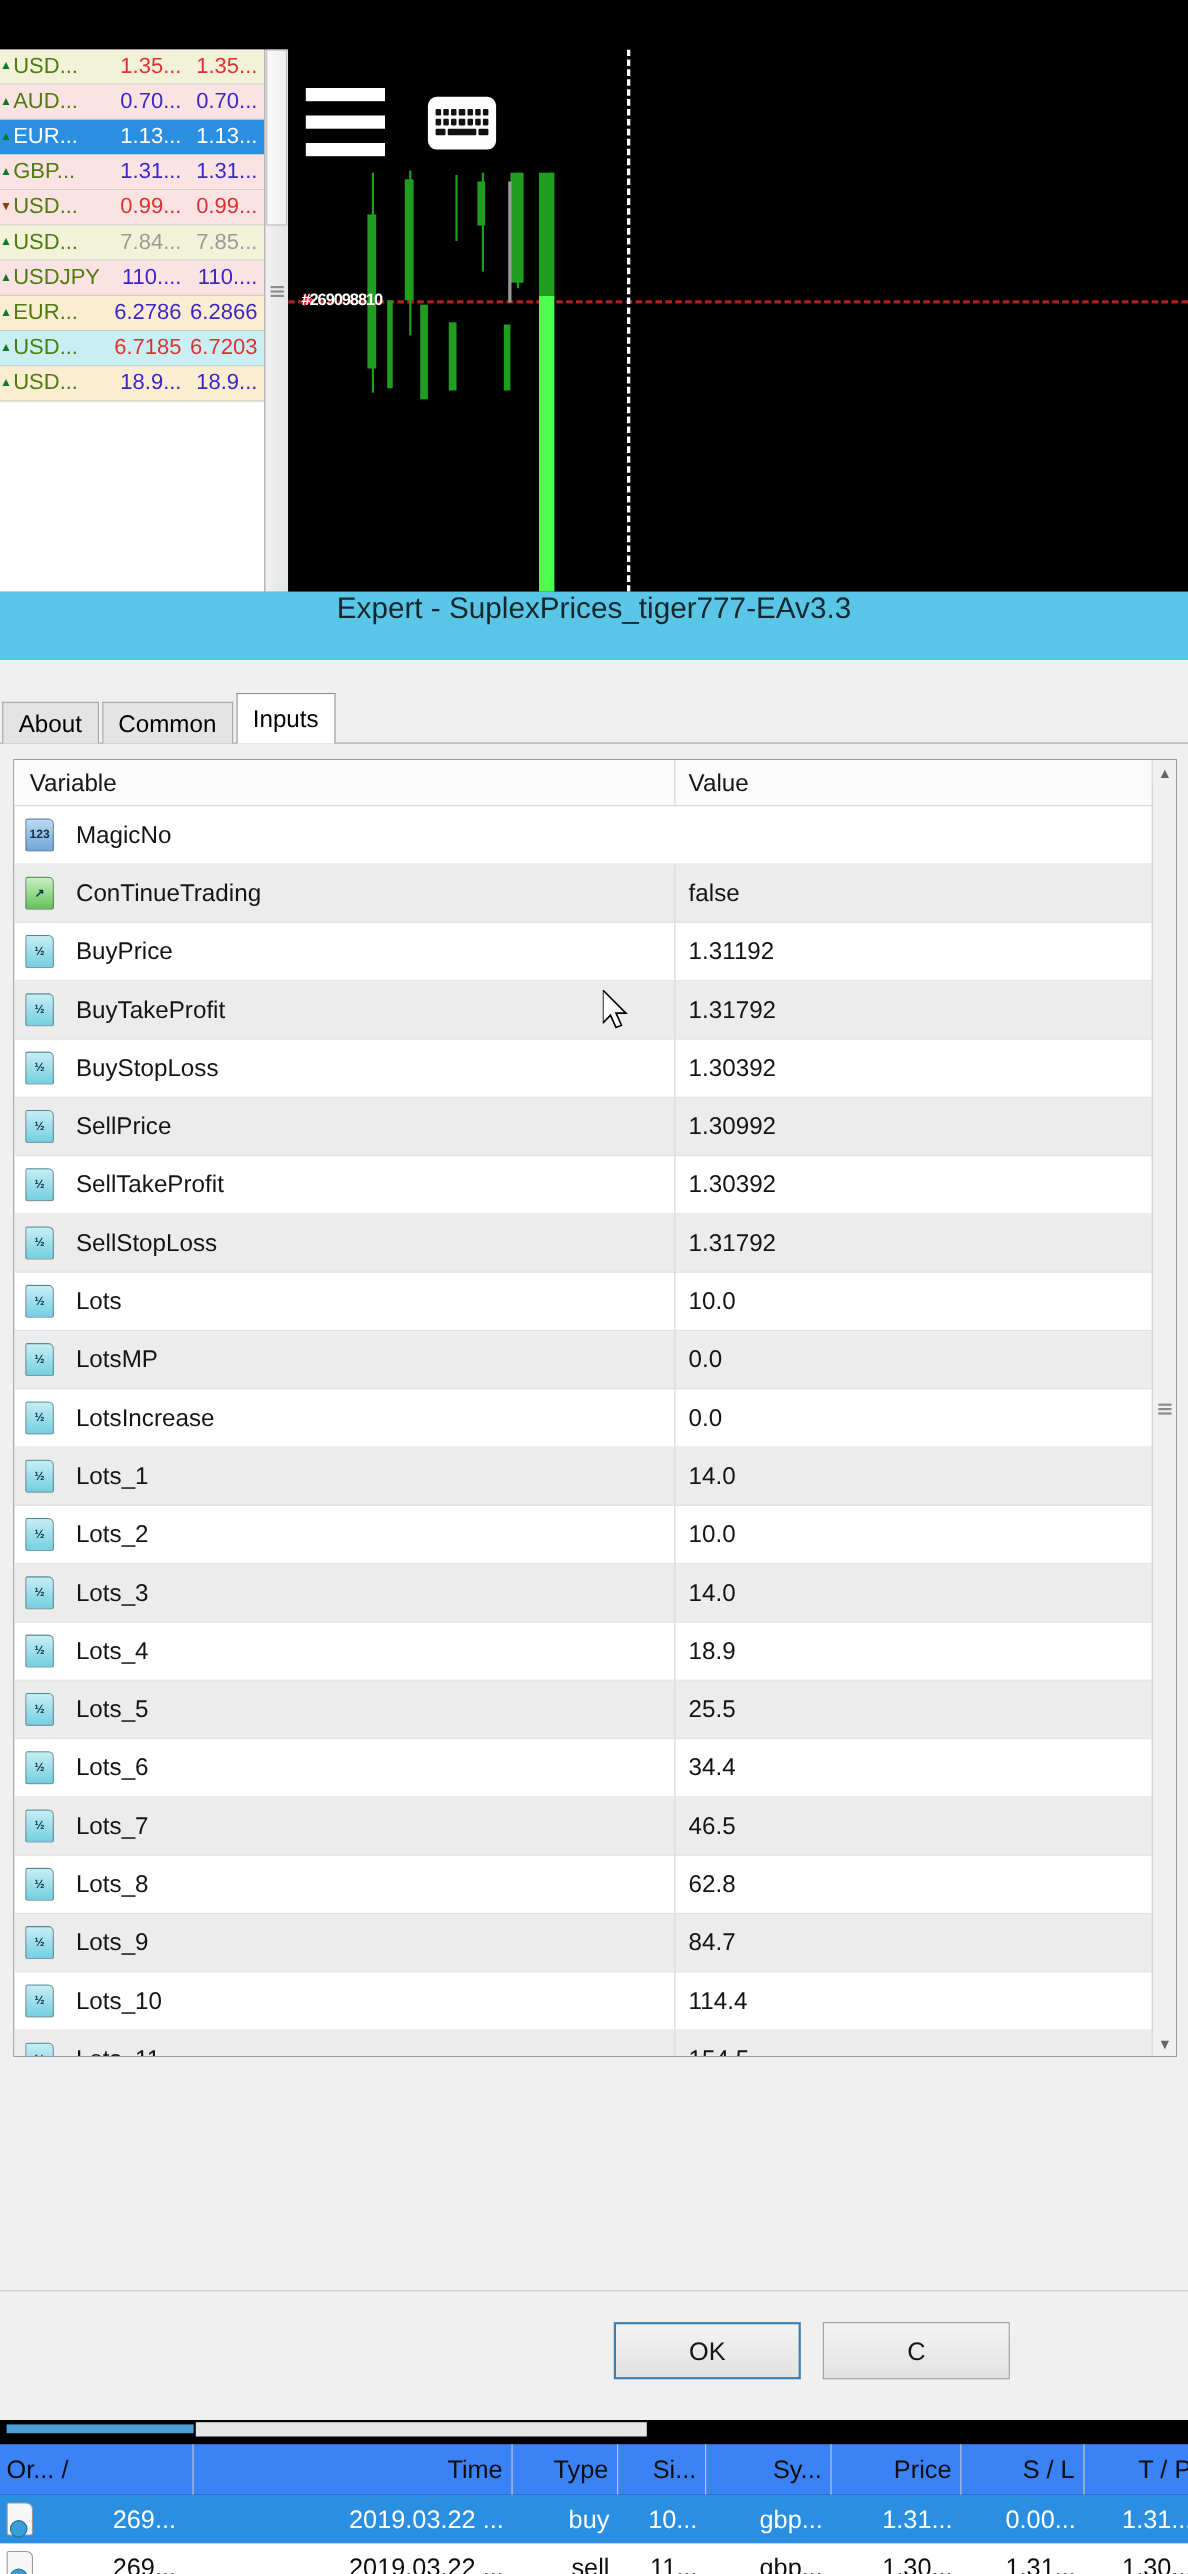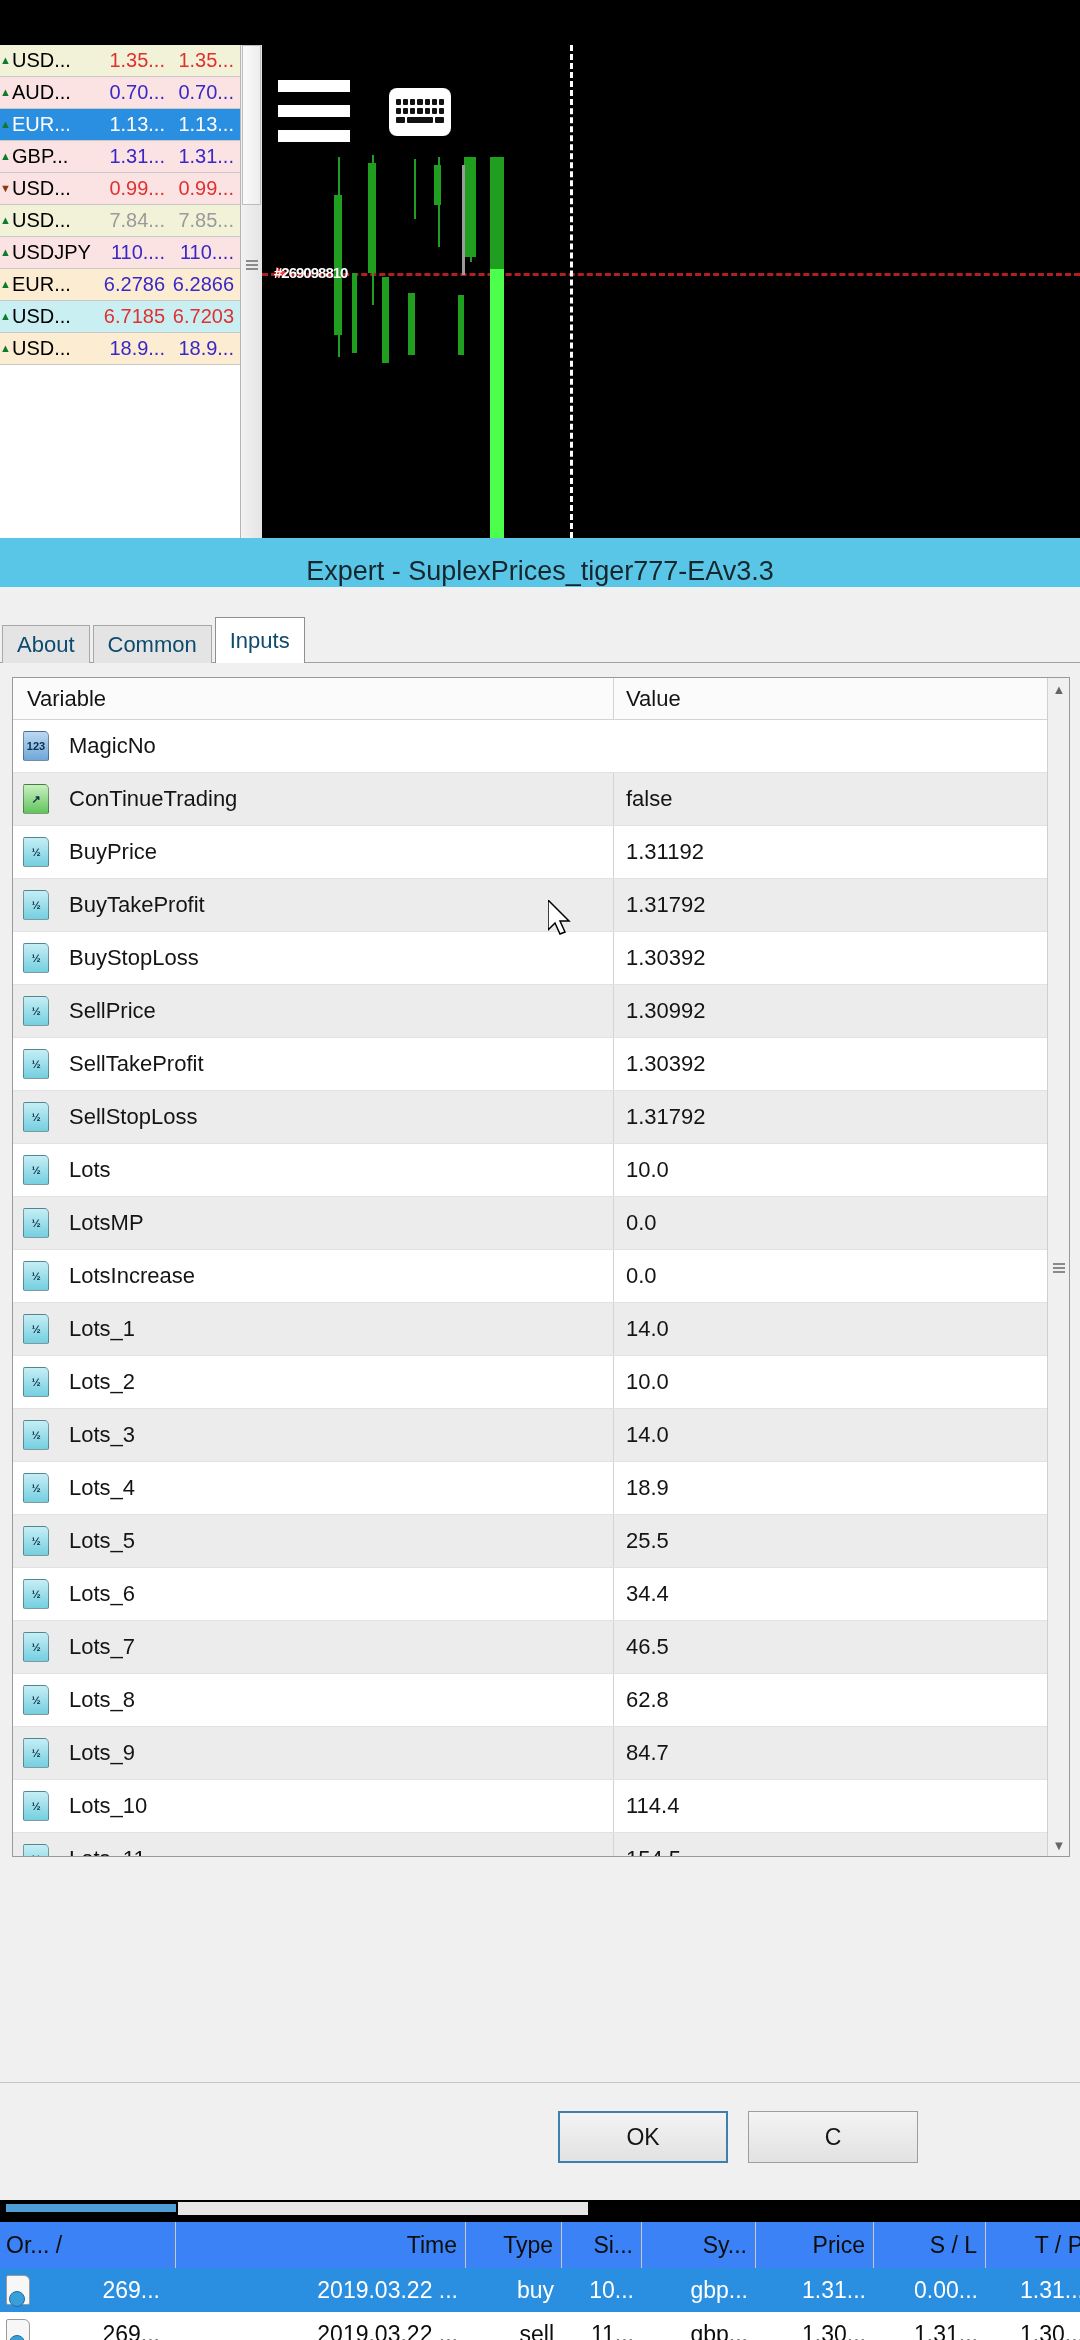--- a/index.html
+++ b/index.html
@@ -11,21 +11,21 @@
   }
   #root { position: relative; width: 1080px; height: 2340px; background: #000; }
 
   
   .top-strip { position: absolute; left: 0; top: 0; width: 1080px; height: 538px; background: #000; }
   .mw { position: absolute; left: 0; top: 45px; width: 240px; height: 493px;
         background: #fff; overflow: hidden; }
   .mw-row { display: flex; height: 32px; align-items: center;
             border-bottom: 1px solid #c8c8c8; font-size: 20px; }
   .mw-row .arrow { width: 10px; text-align: center; font-size: 11px; line-height: 1; }
-  .mw-row .sym { flex: 0 0 92px; padding-left: 2px; color: #000000;
+  .mw-row .sym { flex: 0 0 92px; padding-left: 2px; color: #4d7c0f;
                  white-space: nowrap; overflow: hidden; }
   .mw-row .bid, .mw-row .ask { flex: 1; text-align: right; padding-right: 6px;
                  white-space: nowrap; overflow: hidden; }
   .bg-pink   { background: #fce3e3; }
   .bg-cream  { background: #f2f2d9; }
   .bg-beige  { background: #fbecd2; }
   .bg-cyan   { background: #c9eff2; }
   .bg-sel    { background: #2a8fe0; }
   .bg-sel .sym, .bg-sel .bid, .bg-sel .ask { color: #ffffff; }
   .c-blue { color: #3a27c8; }
@@ -61,28 +61,28 @@
   .hamburger i { display:block; height:12px; background:#fff; margin-bottom:13px; }
   .kbd { position:absolute; left:389px; top:88px; width:62px; height:48px;
          background:#fff; border-radius:8px; display:flex; align-items:center; justify-content:center;}
   .kbd-grid { width:48px; }
   .kbd-grid .kr { display:flex; gap:2px; margin-bottom:3px; }
   .kbd-grid .kr b { display:block; height:6px; background:#111; flex:1; border-radius:1px; }
   .kbd-grid .kr.last b:nth-child(2) { flex:3; }
 
   
   .dlg { position:absolute; left:0; top:538px; width:1080px; height:1662px; background:#f0f0f0; }
-  .dlg-title { height:49px; background:#59c6e8; display:flex; align-items:flex-end;
+  .dlg-title { height:62px; background:#59c6e8; display:flex; align-items:flex-start;
                justify-content:center; color:#16272c; font-size:27px; }
   .tabs { position:relative; height:48px; margin-top:28px; padding-left:2px;
           display:flex; align-items:flex-end; }
   .tabs:after { content:""; position:absolute; left:0; right:0; bottom:0; height:1px; background:#a0a0a0;}
   .tab { height:38px; padding:0 14px; display:flex; align-items:center;
          background:#e4e4e4; border:1px solid #a8a8a8; border-bottom:none;
-         font-size:22px; color:#0c4a6e; margin-right:3px; position:relative; z-index:1;}
+         font-size:22px; color:#000000; margin-right:3px; position:relative; z-index:1;}
   .tab.active { background:#fff; height:46px; z-index:3; border-color:#8f8f8f; }
 
   .grid-wrap { position:relative; margin:14px 10px 0 12px; height:1180px;
                background:#fff; border:1px solid #9a9a9a; overflow:hidden; }
   .ghead { display:flex; height:42px; align-items:center; background:#fbfbfb;
            border-bottom:1px solid #d4d4d4; font-size:22px; color:#141414; }
   .ghead .cvar { flex:0 0 600px; padding-left:14px; }
   .ghead .cval { flex:1; padding-left:12px; border-left:1px solid #d4d4d4; height:100%;
                  display:flex; align-items:center; }
   .grow { display:flex; height:53px; align-items:center; font-size:22px; color:#141414;

